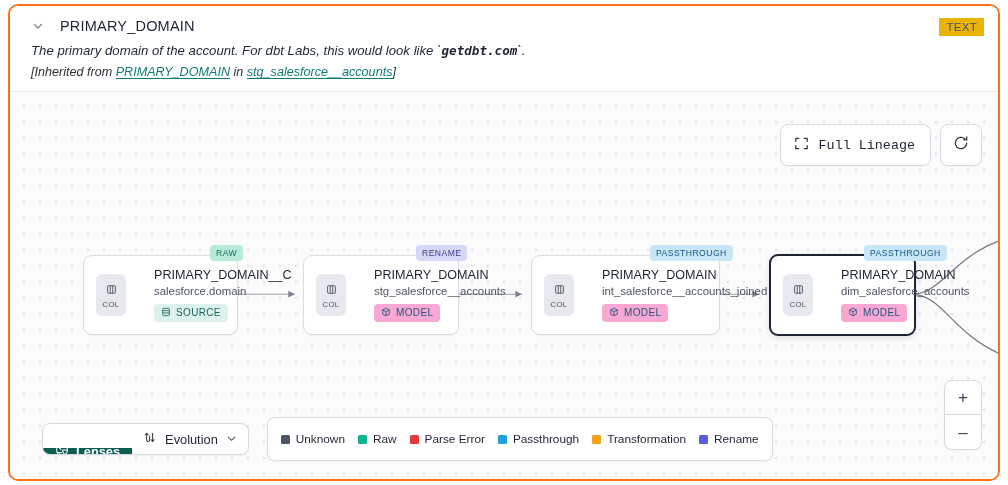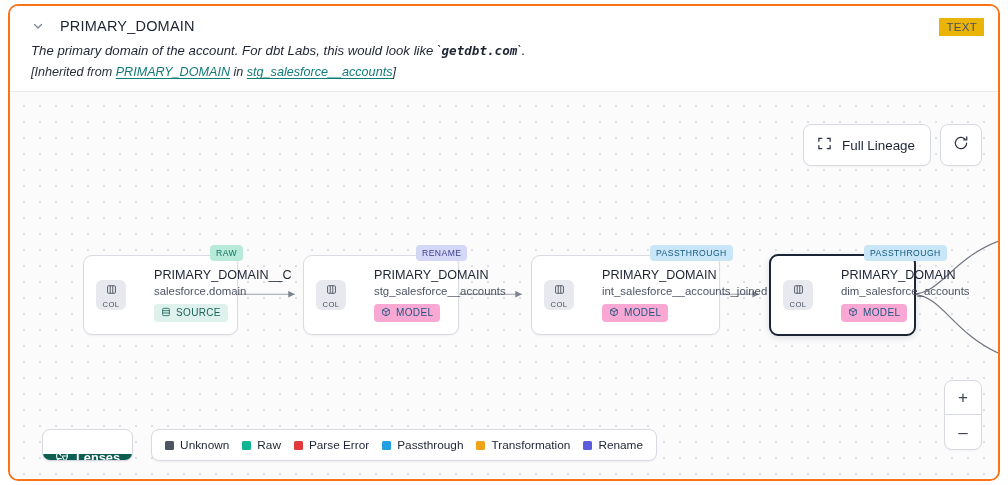--- a/index.html
+++ b/index.html
@@ -59,21 +59,21 @@
     position:absolute; left:0; right:0; top:85px; bottom:0;
     background-color:#fbfbfc;
     background-image: radial-gradient(#dcdfe6 1px, transparent 1.1px);
     background-size: 16px 16px;
     background-position: 6px 6px;
     border-top:1px solid #e9ebf0;
     overflow:hidden;
   }
 
   
-  .ctl-wrap { position:absolute; right:16px; top:32px; display:flex; gap:9px; }
+  .ctl-wrap { position:absolute; right:16px; top:32px; display:flex; gap:9px;font-family:Liberation Mono, monospace; }
   .btn-full {
     height:42px; padding: 0 15px 0 13px;
     background:#fff; border:1px solid #d7dae1; border-radius:8px;
     display:flex; align-items:center; gap:10px;
     font-size:13.4px; color:#1d2433;
     box-shadow:0 1px 1px rgba(16,24,40,.03);
   }
   .btn-icon-sq {
     width:42px; height:42px;
     background:#fff; border:1px solid #d7dae1; border-radius:8px;
@@ -105,21 +105,21 @@
     border:1px solid #d9dce3;
     border-radius:9px;
     display:flex; align-items:center;
     box-shadow:0 1px 2px rgba(16,24,40,.05);
   }
   .node.sel {
     border:2px solid #1d2433;
     box-shadow:0 2px 6px rgba(16,24,40,.12);
   }
   .col-chip {
-    width:30px; height:30px; margin-left:12px;
+    width:30px; height:42px; margin-left:12px;
     background:#e7e9ee; border-radius:6px;
     display:flex; flex-direction:column; align-items:center; justify-content:center;
     gap:1px; flex:0 0 30px;
   }
   .col-chip .lbl { font-size:7.6px; color:#4a5161; letter-spacing:.4px; }
   .node-body { padding-left:28px; padding-right:10px; }
   .node-title { font-size:12.6px; color:#1d2433; margin-bottom:3px; }
   .node-sub { font-size:11.4px; color:#4d5464; margin-bottom:6px; }
   .type-badge {
     display:inline-flex; align-items:flex-start; gap:5px;
@@ -148,21 +148,21 @@
   .seg-lenses {
     background:#0c5d52; color:#fff;
     display:flex; align-items:center; gap:7px;
     padding:0 12px; font-size:12.8px; font-weight:bold;margin-top:24px;
   }
   .seg-evo {
     display:flex; align-items:center; gap:8px;
     padding:0 11px; font-size:12.8px; color:#1d2433;
   }
   .legend {
-    display:flex; align-items:center; gap:13px; height:32px;
+    display:flex; align-items:center; gap:13px; height:44px;
     background:#fff; border:1px solid #d7dae1; border-radius:8px;
     padding:8px 13px; box-shadow:0 1px 2px rgba(16,24,40,.05);
   }
   .lg-item { display:flex; align-items:center; gap:6px; font-size:11.8px; color:#1d2433; }
   .sw { width:9px; height:9px; border-radius:1.5px; flex:0 0 9px; }
 </style>
 </head>
 <body>
 
 <div class="panel">
@@ -346,20 +346,36 @@
       <div class="seg">
         <div class="seg-lenses">
           <span>
             <svg width="14" height="14" viewBox="0 0 16 16" fill="none" stroke="#ffffff" stroke-width="1.2">
               <circle cx="8" cy="8" r="6.2"></circle>
               <path d="M8 1.8 L5.2 6.8 M14.2 8 L8.4 8 M11 13.4 L8.2 8.4 M2 11 L7.8 11 M4 2.8 L6.9 7.8"></path>
             </svg>
           </span>
           <span>Lenses</span>
         </div>
+        <div class="seg-evo">
+          <span>
+            <svg width="14" height="14" viewBox="0 0 16 16" fill="none" stroke="#2b3040" stroke-width="1.15" stroke-linecap="round">
+              <path d="M4.2 4.2 V10.2 a1.7 1.7 0 0 0 3.4 0 V5.6"></path>
+              <path d="M2.6 4.4 L4.2 2.6 L5.8 4.4"></path>
+              <path d="M11 2.8 V11.6"></path>
+              <path d="M9.4 10 L11 11.9 L12.6 10"></path>
+            </svg>
+          </span>
+          <span>Evolution</span>
+          <span>
+            <svg width="11" height="11" viewBox="0 0 12 12" fill="none">
+              <path d="M2.5 4.5L6 8L9.5 4.5" stroke="#4a5161" stroke-width="1.1" stroke-linecap="round" stroke-linejoin="round"></path>
+            </svg>
+          </span>
+        </div>
       </div>
 
       <div class="legend">
         <span class="lg-item">
           <span class="sw" style="background: rgb(75, 85, 99);"></span>
           <span>Unknown</span>
         </span>
         <span class="lg-item">
           <span class="sw" style="background: rgb(16, 179, 148);"></span>
           <span>Raw</span>

